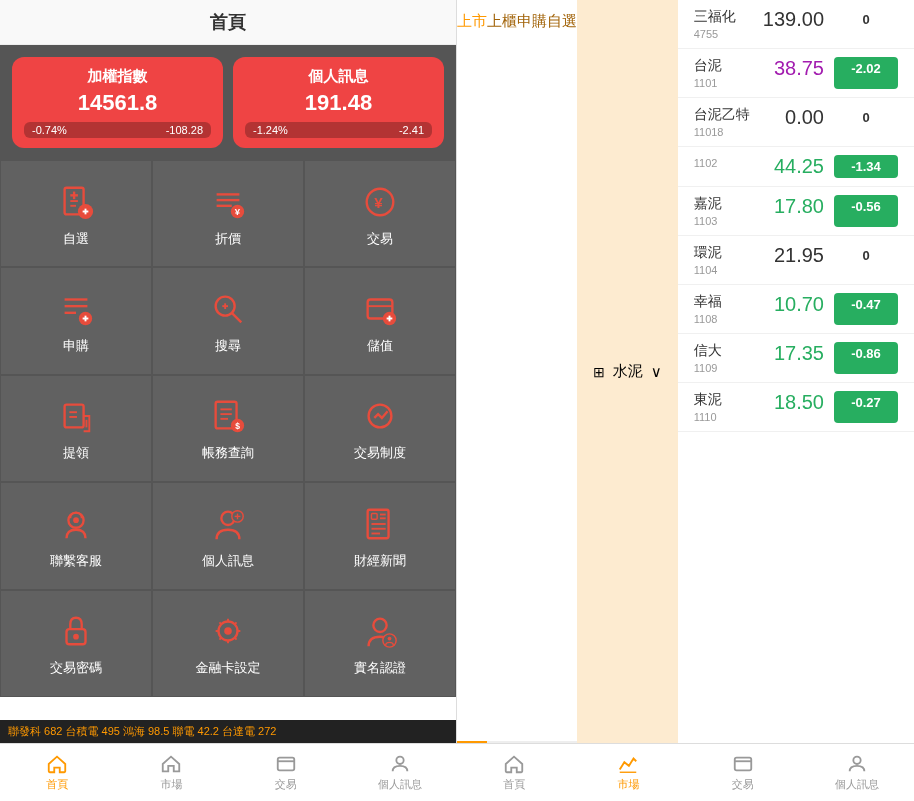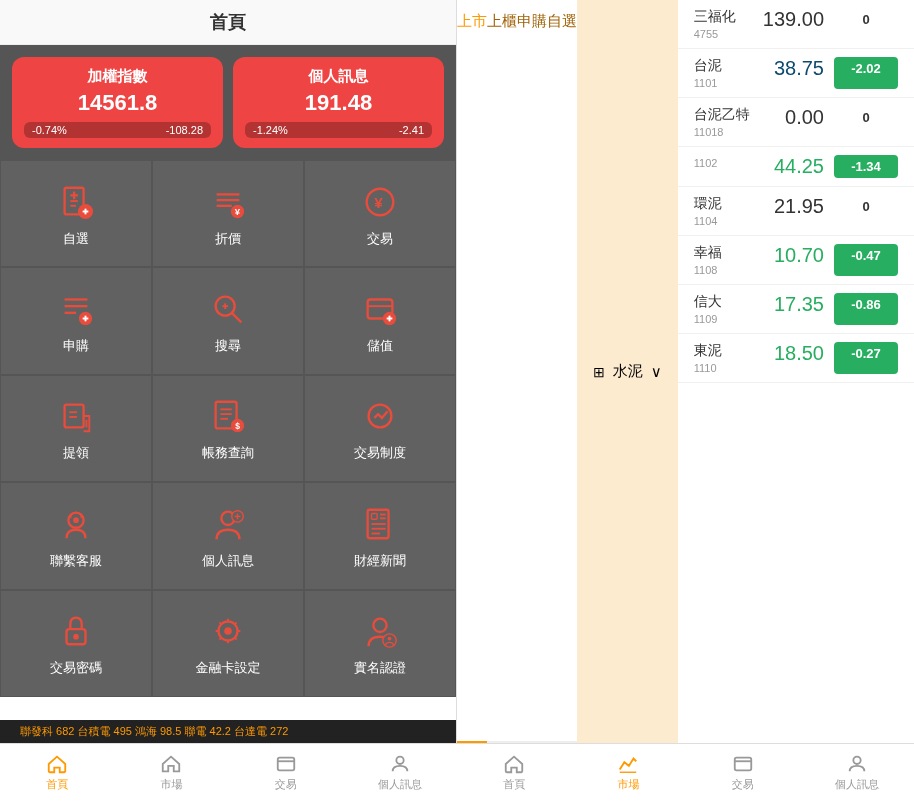--- a/index.html
+++ b/index.html
@@ -18,21 +18,21 @@
     .index-card .card-title { font-size: 15px; font-weight: bold; text-align: center; margin-bottom: 4px; }
     .index-card .card-value { font-size: 22px; font-weight: bold; text-align: center; margin-bottom: 6px; }
     .index-card .card-changes { display: flex; justify-content: space-between; background: rgba(0,0,0,0.25); border-radius: 6px; padding: 2px 8px; font-size: 11px; }
 
     .menu-grid { display: grid; grid-template-columns: repeat(3, 1fr); gap: 0; flex: 1; background: #555; }
     .menu-cell { background: #616161; border: 1px solid #555; display: flex; flex-direction: column; align-items: center; justify-content: center; padding: 14px 8px; cursor: pointer; gap: 6px; }
     .menu-icon { width: 44px; height: 44px; display: flex; align-items: center; justify-content: center; }
     .menu-icon svg { width: 38px; height: 38px; }
     .menu-label { color: #fff; font-size: 13px; }
 
-    .ticker-bar { background: #222; padding: 4px 20px; font-size: 11px; color: #f90; white-space: nowrap; overflow: hidden; margin-top: 23px; }
+    .ticker-bar { background: #222; padding: 4px 8px; font-size: 11px; color: #f90; white-space: nowrap; overflow: hidden; margin-top: 23px; }
 
     
     .right-panel { flex: 1; display: flex; flex-direction: row; background: #fff; }
 
     .right-tabs { display: flex; border-bottom: 2px solid #eee; }
     .right-tab { flex: 1; text-align: center; padding: 12px 0; font-size: 15px; cursor: pointer; color: #a16207; }
     .right-tab.active { color: #f90; border-bottom: 2px solid #f90; margin-bottom: -2px; }
 
     .sector-bar { background: #fdebd0; padding: 8px 16px; display: flex; align-items: center; justify-content: center; gap: 8px; font-size: 15px; cursor: pointer; }
     .sector-bar .grid-icon { font-size: 14px; }
@@ -307,37 +307,45 @@
         <div class="stock-code">4755</div>
       </div>
       <div class="stock-price" style="color:#333;">139.00</div>
       <span class="stock-change zero">0</span>
     </div>
         <div class="stock-row">
       <div class="stock-info">
         <div class="stock-name">台泥</div>
         <div class="stock-code">1101</div>
       </div>
-      <div class="stock-price" style="color:#0c4a6e;">38.75</div>
+      <div class="stock-price" style="color:#a21caf;">38.75</div>
       <span class="stock-change negative">-2.02</span>
     </div>
         <div class="stock-row">
       <div class="stock-info">
         <div class="stock-name">台泥乙特</div>
         <div class="stock-code">11018</div>
       </div>
       <div class="stock-price" style="color:#333;">0.00</div>
       <span class="stock-change zero">0</span>
     </div>
         <div class="stock-row">
       <div class="stock-info">
         <div class="stock-code">1102</div>
       </div>
       <div class="stock-price" style="color:#27ae60;">44.25</div>
       <span class="stock-change negative">-1.34</span>
+    </div>
+        <div class="stock-row">
+      <div class="stock-info">
+        <div class="stock-name">嘉泥</div>
+        <div class="stock-code">1103</div>
+      </div>
+      <div class="stock-price" style="color:#27ae60;">17.80</div>
+      <span class="stock-change negative">-0.56</span>
     </div>
         <div class="stock-row">
       <div class="stock-info">
         <div class="stock-name">環泥</div>
         <div class="stock-code">1104</div>
       </div>
       <div class="stock-price" style="color:#333;">21.95</div>
       <span class="stock-change zero">0</span>
     </div>
         <div class="stock-row">

